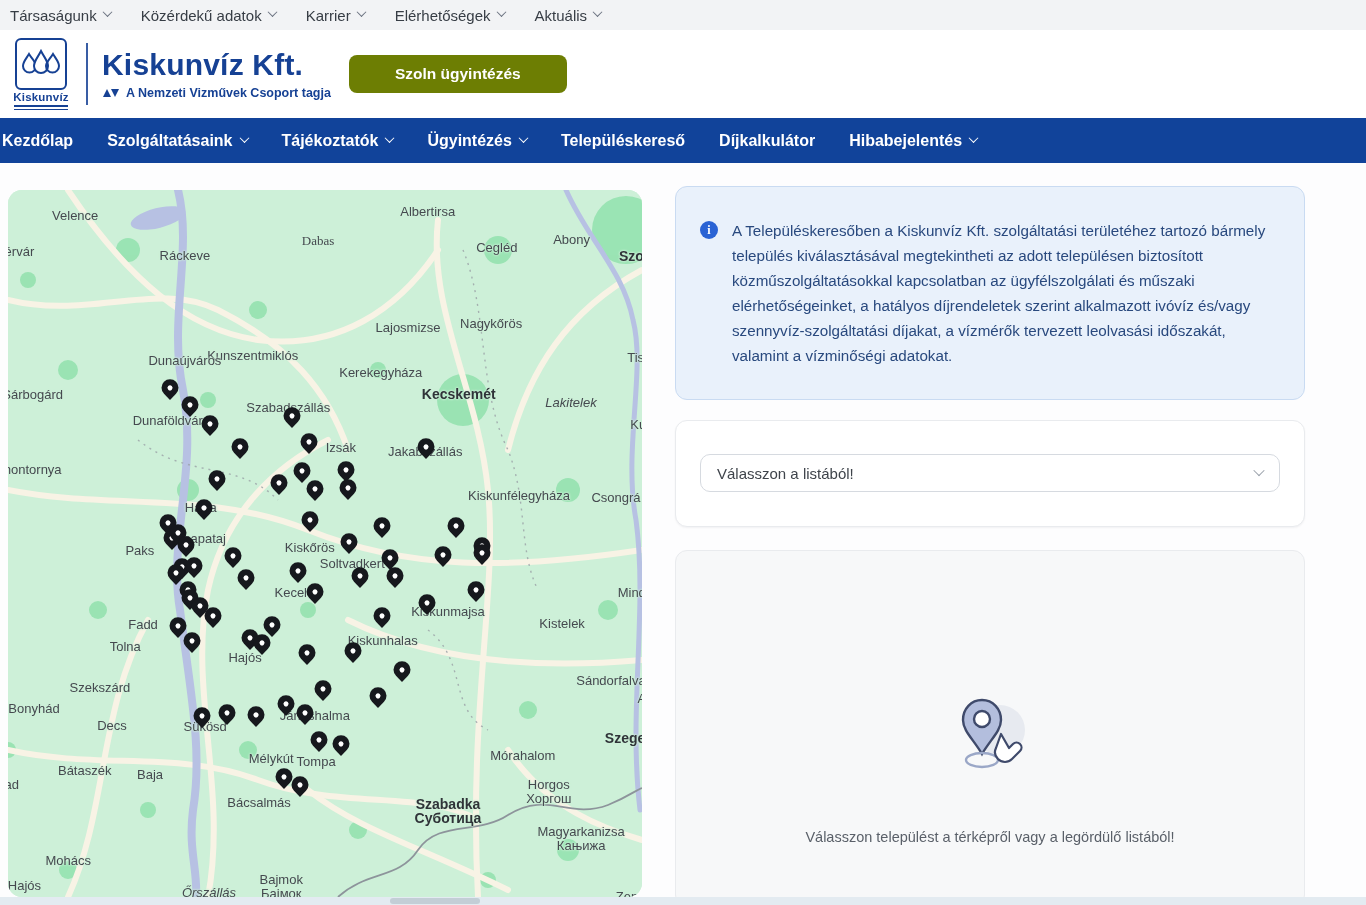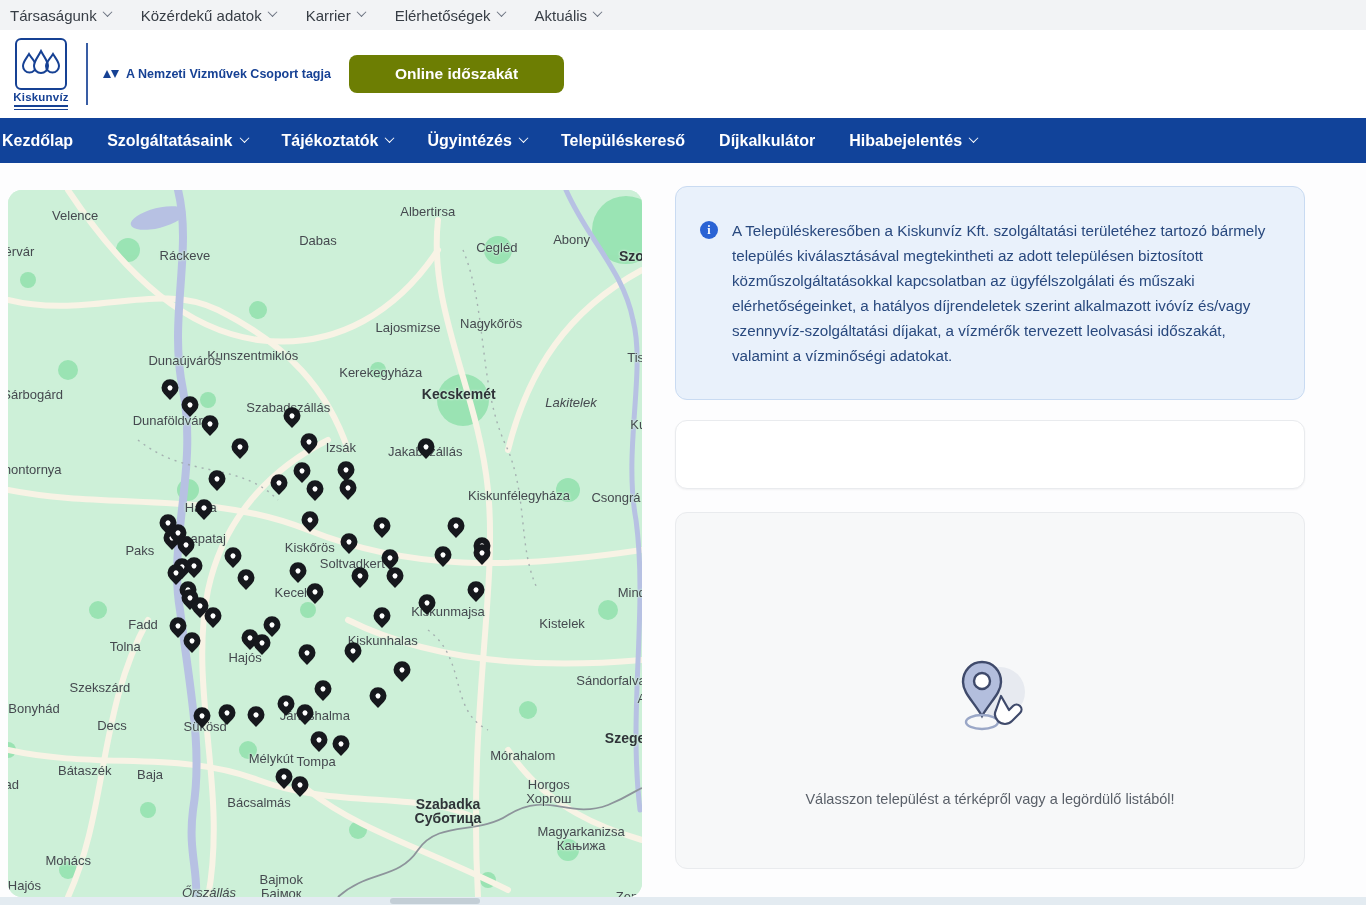--- a/index.html
+++ b/index.html
@@ -131,30 +131,31 @@
             <path d="M21 2 C18 8 14 12 14 17 a7 7 0 0 0 14 0 C28 12 24 8 21 2 Z" fill="#fff"></path>
             <path d="M33 5 C30 10 26 13 26 17 a6.5 6.5 0 0 0 13 0 C39 13 36 10 33 5 Z"></path>
           </svg>
         </div>
         <div class="logo-name">Kiskunvíz</div>
         <div class="logo-lines"></div>
         <div class="logo-lines thin"></div>
       </div>
       <div class="logo-divider"></div>
       <div class="brand">
+        <div class="brand-title">Kiskunvíz Kft.</div>
         <div class="brand-tag">
           <svg width="18" height="10" viewBox="0 0 18 10">
             <polygon points="1,9 5,1 9,9" fill="#164194"></polygon>
             <polygon points="9,1 13,9 17,1" fill="#164194"></polygon>
           </svg>
           <span>A Nemzeti Vizművek Csoport tagja</span>
         </div>
       </div>
     </div>
-    <button class="cta">Online időszakát</button>
+    <button class="cta">Szoln ügyintézés</button>
   </div>
 
   <div class="mainnav" id="mainnav">
       <div class="util-item nav-part nav-item">
         <span>Kezdőlap</span>
       </div>
       <div class="util-item nav-part nav-item">
         <span>Szolgáltatásaink</span>
         <span class="chev white"></span>
       </div>
@@ -226,21 +227,21 @@
       <g stroke="#9aa0a6" stroke-width="1.4" fill="none" stroke-dasharray="2,5" opacity="0.8">
         <path d="M455 60 C480 120 470 200 500 260 C520 310 510 360 530 400"></path>
         <path d="M130 250 C180 290 230 270 270 310"></path>
         <path d="M420 440 C460 470 440 520 480 540"></path>
       </g>
       <path d="M330 707 C360 680 390 690 410 660 C430 630 470 645 500 625 C540 600 560 630 600 615 C620 607 628 600 634 598" stroke="#8d949b" stroke-width="1.8" fill="none"></path>
     </svg>
   <div class="map-label" style="left: 10.6%; top: 3.7%;">Velence</div>
       <div class="map-label" style="left: 1.8%; top: 8.8%;">érvár</div>
       <div class="map-label" style="left: 27.9%; top: 9.3%;">Ráckeve</div>
-      <div class="map-label" style="left: 48.9%; top: 7.2%;">Dabas</div>
+      <div class="map-label" style="left: 48.9%; top: 7.2%; font-family: Liberation Serif, serif;">Dabas</div>
       <div class="map-label" style="left: 66.2%; top: 3.1%;">Albertirsa</div>
       <div class="map-label" style="left: 77.1%; top: 8.2%;">Cegléd</div>
       <div class="map-label" style="left: 88.9%; top: 7.1%;">Abony</div>
       <div class="map-label bold" style="left: 99.3%; top: 9.3%;">Szoln</div>
       <div class="map-label" style="left: 38.6%; top: 19.5%; margin-top: 28px;">Kunszentmiklós</div>
       <div class="map-label" style="left: 63.1%; top: 19.5%;">Lajosmizse</div>
       <div class="map-label" style="left: 76.2%; top: 19%;">Nagykőrös</div>
       <div class="map-label" style="left: 27.9%; top: 24.2%;">Dunaújváros</div>
       <div class="map-label" style="left: 58.8%; top: 25.9%;">Kerekegyháza</div>
       <div class="map-label bold" style="left: 71.1%; top: 28.9%;">Kecskemét</div>
@@ -480,20 +481,24 @@
       </span>
     </div>
 
   <div class="rightcol">
     <div class="infobox">
       <div class="info-icon">i</div>
       <div class="info-text">A Településkeresőben a Kiskunvíz Kft. szolgáltatási területéhez tartozó bármely település kiválasztásával megtekintheti az adott településen biztosított közműszolgáltatásokkal kapcsolatban az ügyfélszolgálati és műszaki elérhetőségeinket, a hatályos díjrendeletek szerint alkalmazott ivóvíz és/vagy szennyvíz-szolgáltatási díjakat, a vízmérők tervezett leolvasási időszakát, valamint a vízminőségi adatokat.</div>
     </div>
 
     <div class="selcard">
+      <div class="selbox">
+        <span>Válasszon a listából!</span>
+        <span class="chev gray"></span>
+      </div>
     </div>
 
     <div class="emptycard">
       <div class="empty-illu">
         <svg width="92" height="82" viewBox="0 0 92 82" fill="none">
           <circle cx="56" cy="34" r="25" fill="#e7eaf0"></circle>
           <path d="M38 4 C27 4 19 13 19 24 C19 35 30 44 38 58 C46 44 57 35 57 24 C57 13 49 4 38 4 Z" fill="#b3bedd" stroke="#3f4a6b" stroke-width="2.4"></path>
           <circle cx="38" cy="23" r="8" fill="#fff" stroke="#3f4a6b" stroke-width="2.4"></circle>
           <path d="M22 64 a16 7 0 1 0 32 0 a16 7 0 1 0 -32 0" stroke="#9aa7c7" stroke-width="2.4" fill="none"></path>
           <path d="M57 38 L65 52 L69 48 C71 46 74 46 76 48 C78 50 78 53 76 55 L68 63 C64 67 58 67 54 63 C51 60 50 56 52 52 Z" fill="#fff" stroke="#3f4a6b" stroke-width="2.2" stroke-linejoin="round"></path>

